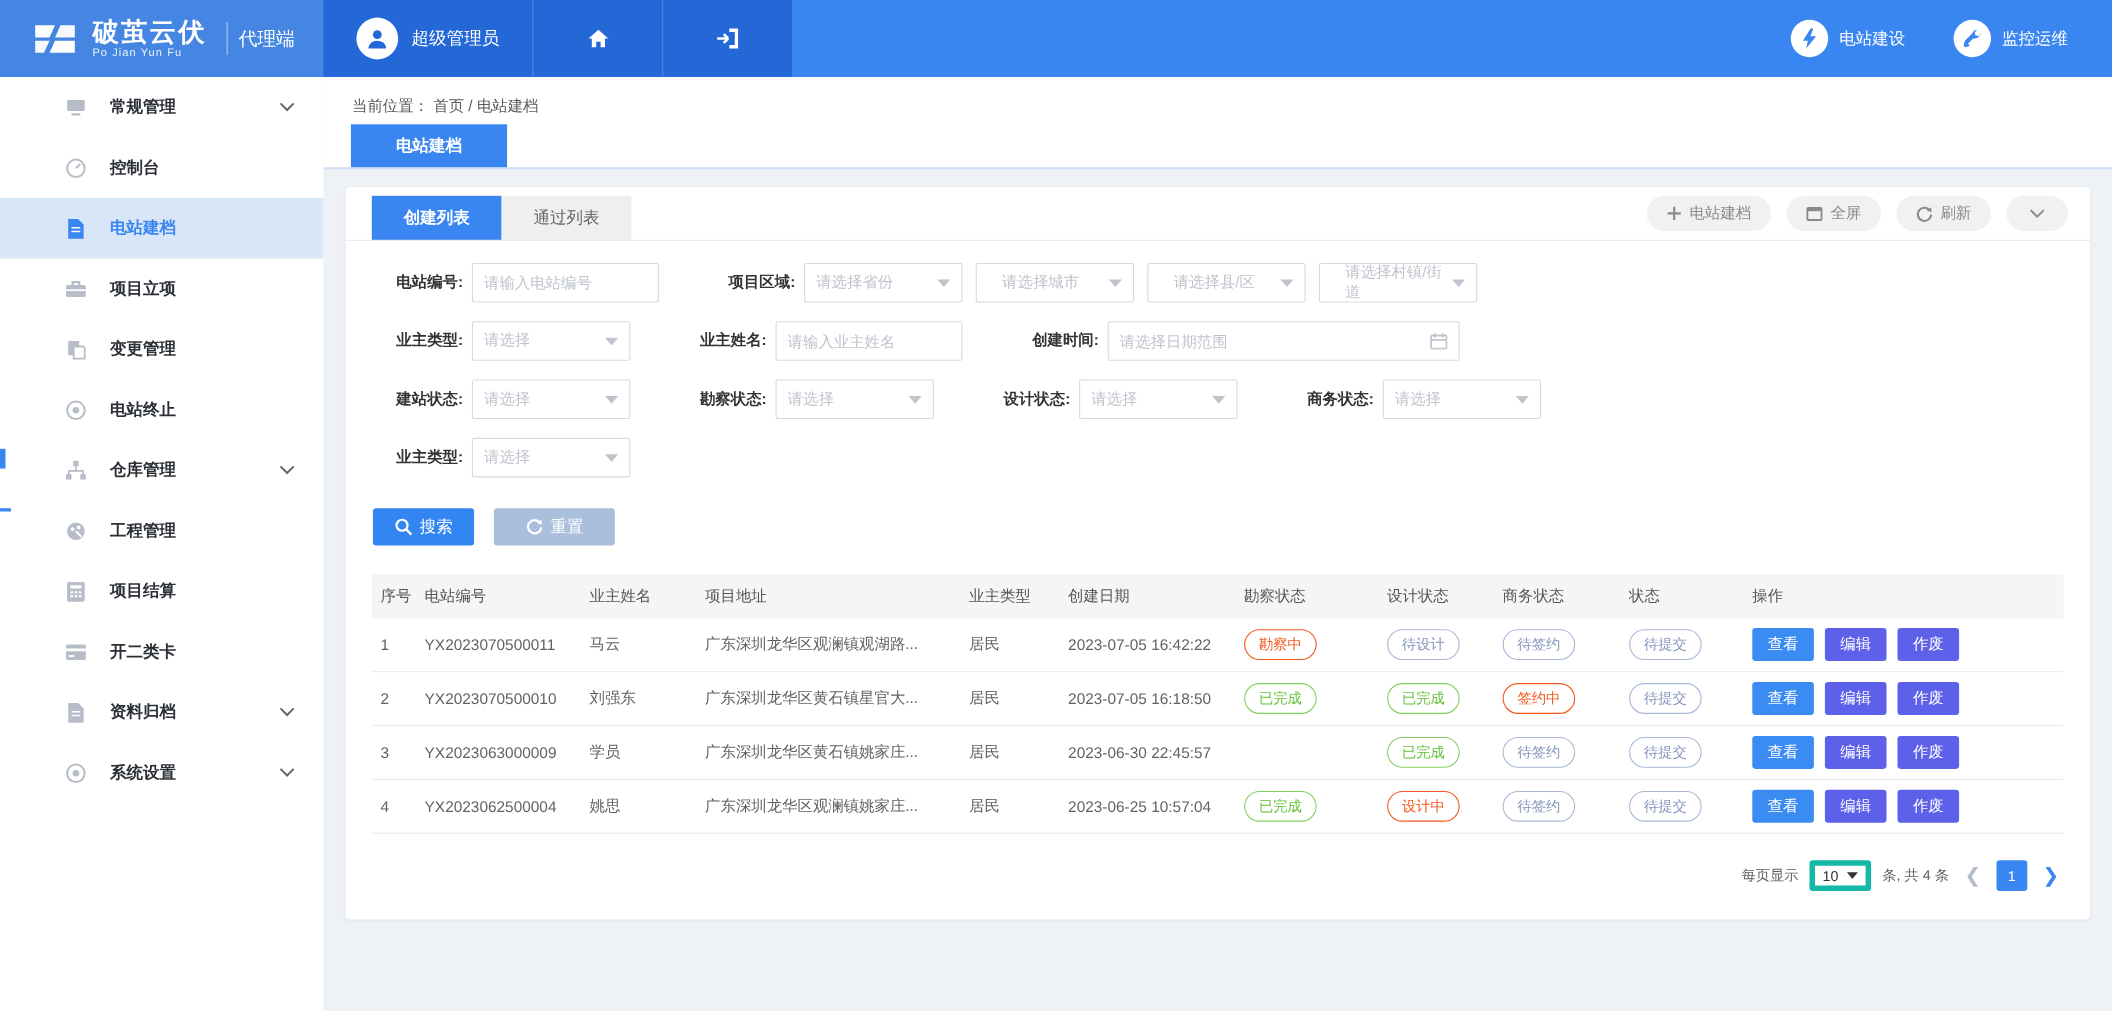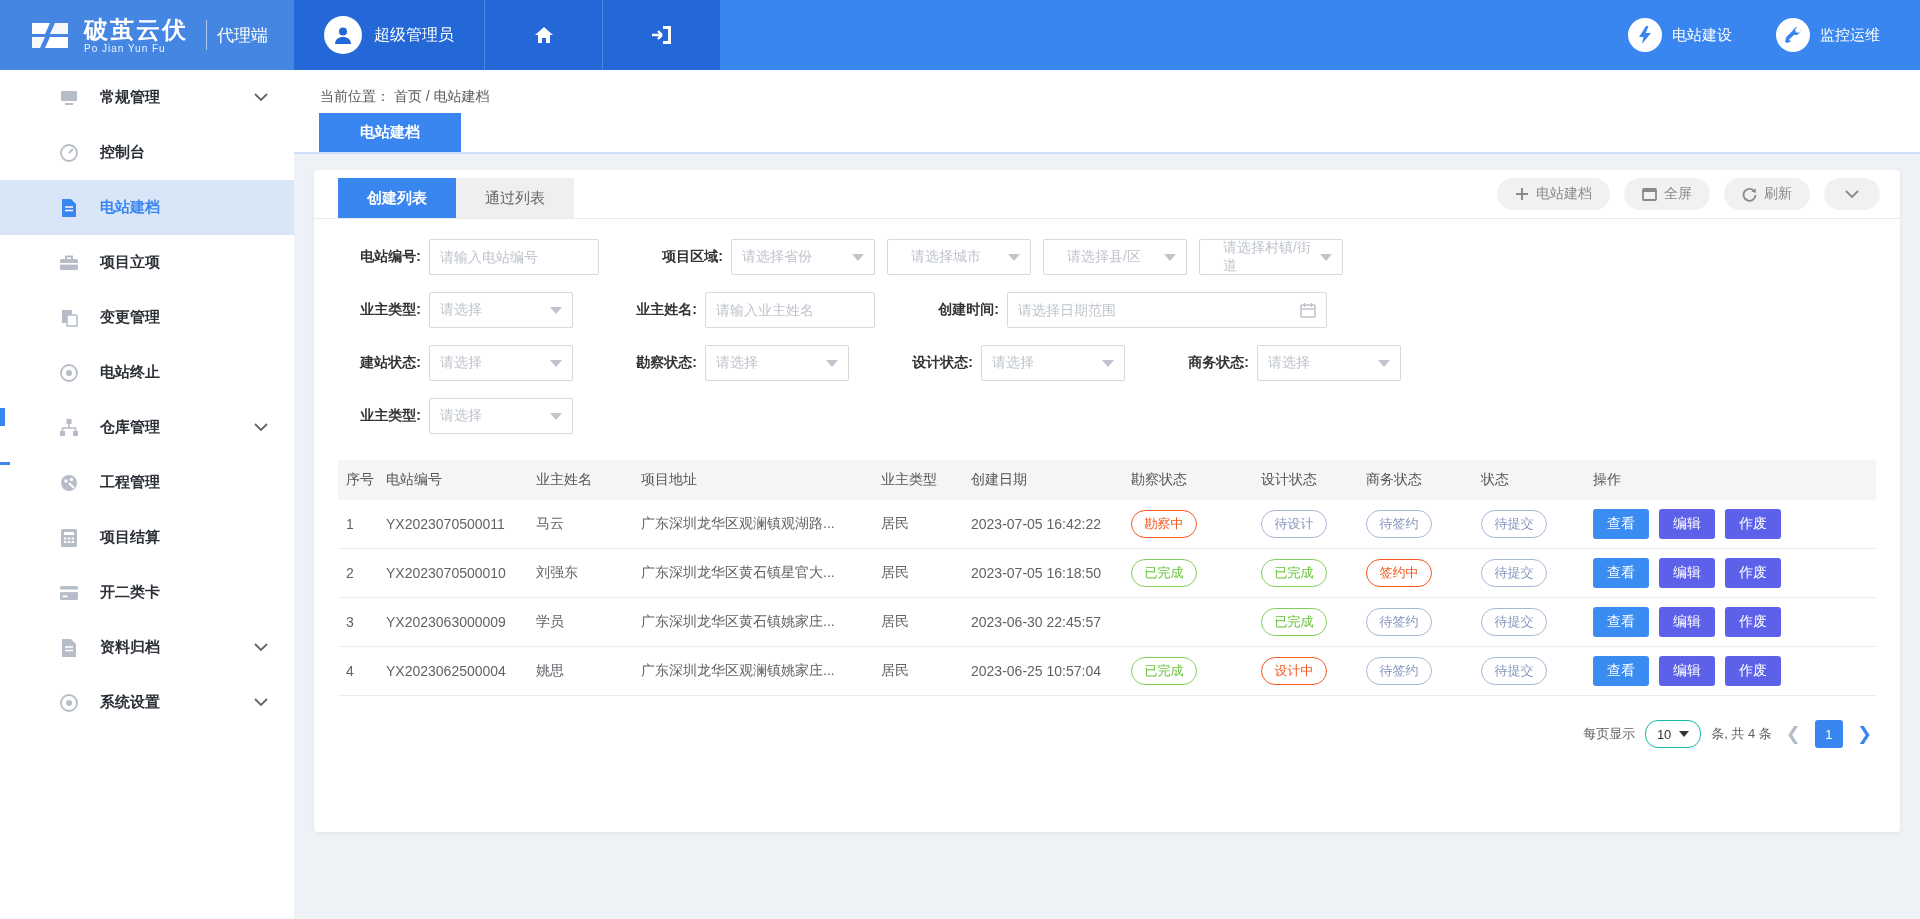--- a/index.html
+++ b/index.html
@@ -78,21 +78,21 @@
   .badge[data-style="warn"] { color:#f5571e; border-color:#f5571e; }
   .badge[data-style="done"] { color:#67c23a; border-color:#85cf5e; }
   .badge[data-style="pending"] { color:#8595bd; border-color:#a9b7d6; }
   .acts { display:flex; gap:10px; }
   .a-btn { width:56px; height:30px; border:none; border-radius:3px; color:#fff; font-size:14px; cursor:pointer; }
   .a-view { background:#3a8bf2; }
   .a-edit, .a-void { background:#5d61ea; }
 
   
   .pager { display:flex; align-items:center; justify-content:flex-end; gap:10px; margin:24px 24px 0; padding-bottom:26px; color:#606266; font-size:13px; }
-  .pp-select { width:56px; height:28px; border:1px solid #14b8a6; border-radius:13px; display:flex; align-items:center; justify-content:center; gap:8px; cursor:pointer; color:#333; }
+  .pp-select { width:56px; height:28px; border:5px solid #14b8a6; border-radius:3px; display:flex; align-items:center; justify-content:center; gap:8px; cursor:pointer; color:#333; }
   .pp-caret { width:0; height:0; border-left:5px solid transparent; border-right:5px solid transparent; border-top:6px solid #333; }
   .pg-prev { color:#b4bccc; font-size:18px; cursor:pointer; padding:0 4px; }
   .pg-num { width:28px; height:28px; background:#3a86f1; color:#fff; border-radius:3px; display:flex; align-items:center; justify-content:center; font-size:13px; cursor:pointer; }
   .pg-next { color:#3a86f1; font-size:18px; cursor:pointer; padding:0 4px; }
 
   svg { display:block; }
 </style>
 </head>
 <body>
 
@@ -418,20 +418,36 @@
         </div>
         <div class="f-row">
           <div class="f-label">业主类型:</div>
           <div class="f-select">
               <span>请选择</span>
               <span class="caret"></span>
             </div>
         </div>
       </div>
 
+      <div class="btn-row">
+        <button class="btn-search">
+          <svg width="16" height="16" viewBox="0 0 16 16">
+              <circle cx="6.5" cy="6.5" r="5" fill="none" stroke="#fff" stroke-width="2"></circle>
+              <path d="M10.5 10.5L15 15" stroke="#fff" stroke-width="2"></path>
+            </svg>
+          <span>搜索</span>
+        </button>
+        <button class="btn-reset">
+          <svg width="16" height="16" viewBox="0 0 16 16">
+              <path d="M13 4.5A6 6 0 1 0 14 8.5" fill="none" stroke="#fff" stroke-width="2"></path>
+              <polygon points="14.5,1.5 14.5,6.2 10,4.5" fill="#fff"></polygon>
+            </svg>
+          <span>重置</span>
+        </button>
+      </div>
 
       <div class="tbl">
         <div class="t-grid t-head">
           <div>序号</div>
           <div>电站编号</div>
           <div>业主姓名</div>
           <div>项目地址</div>
           <div>业主类型</div>
           <div>创建日期</div>
           <div>勘察状态</div>

